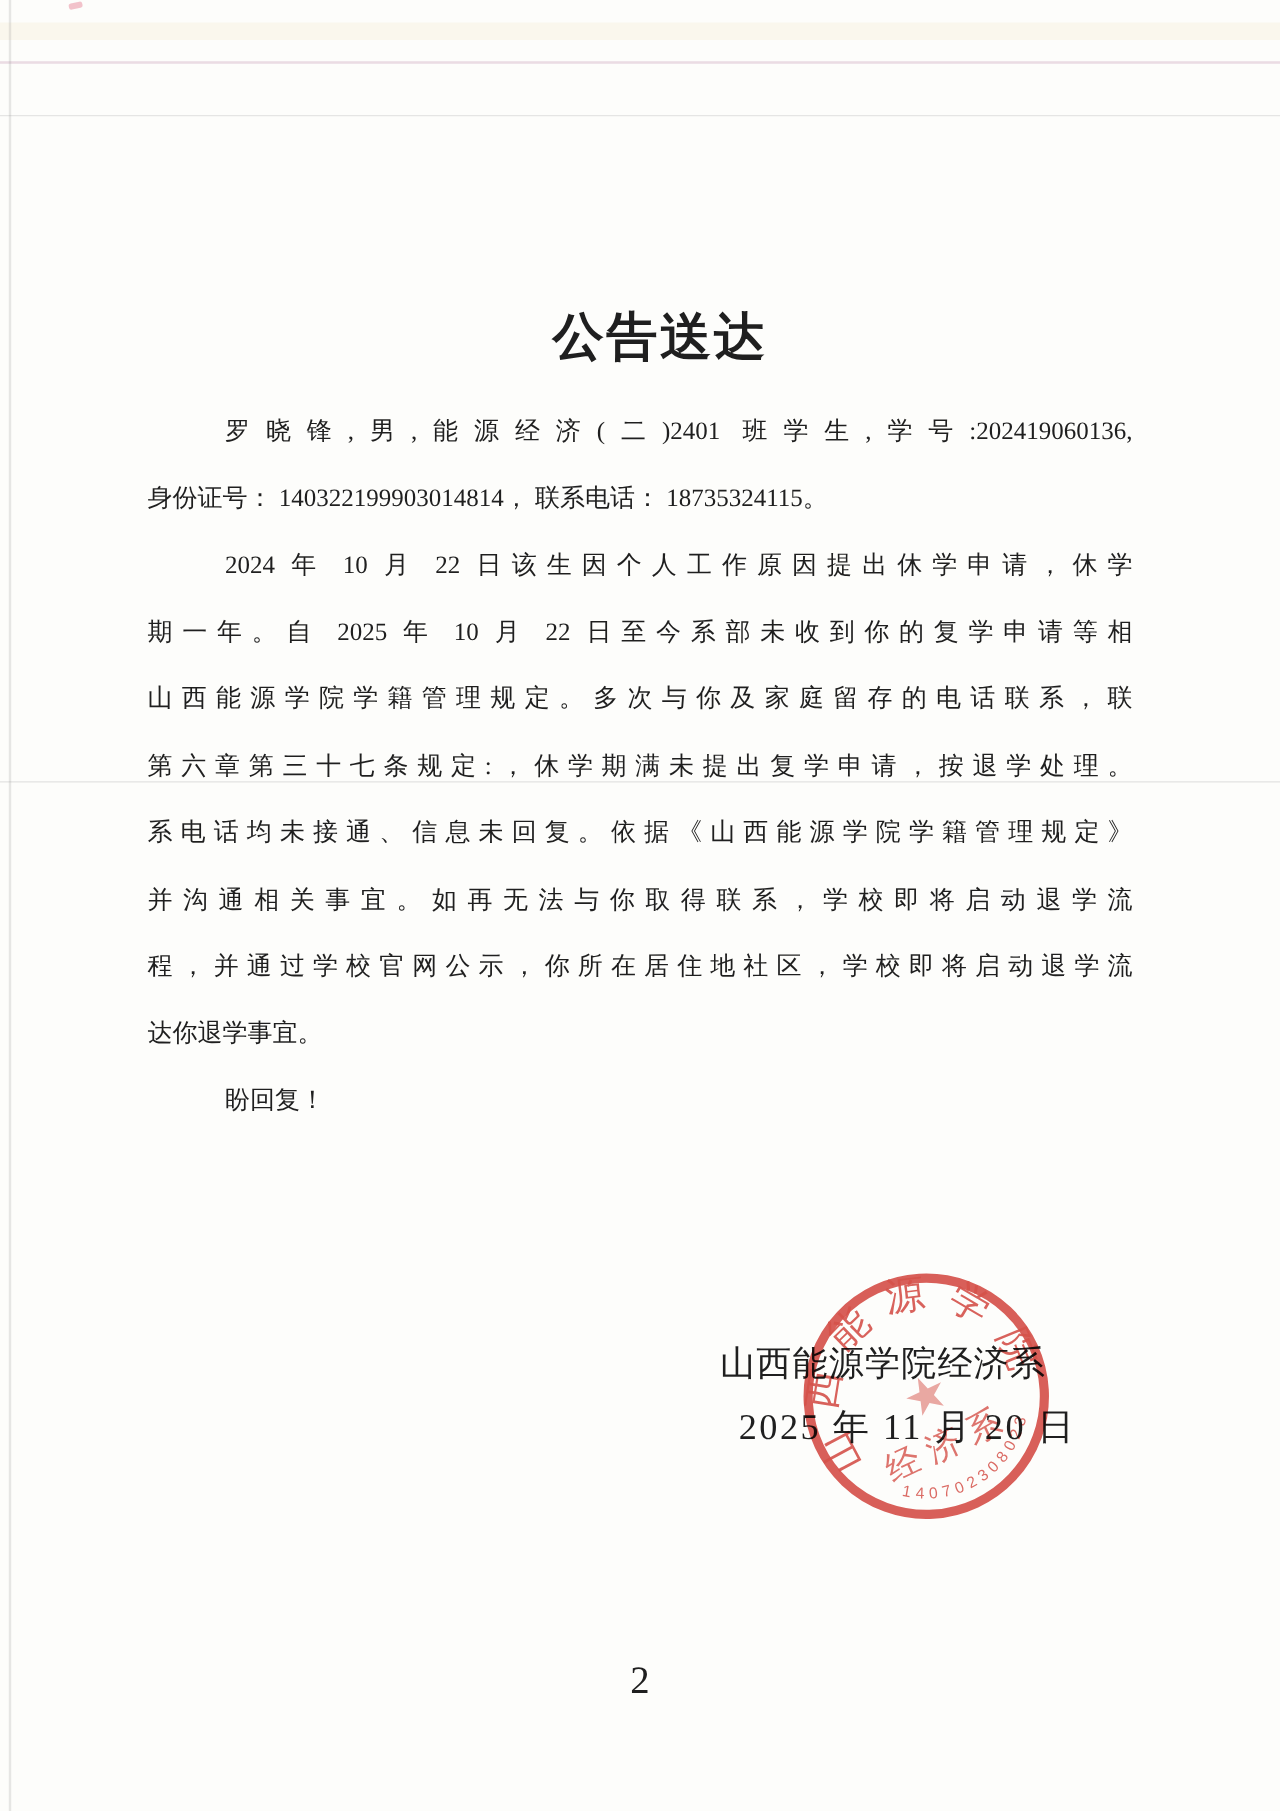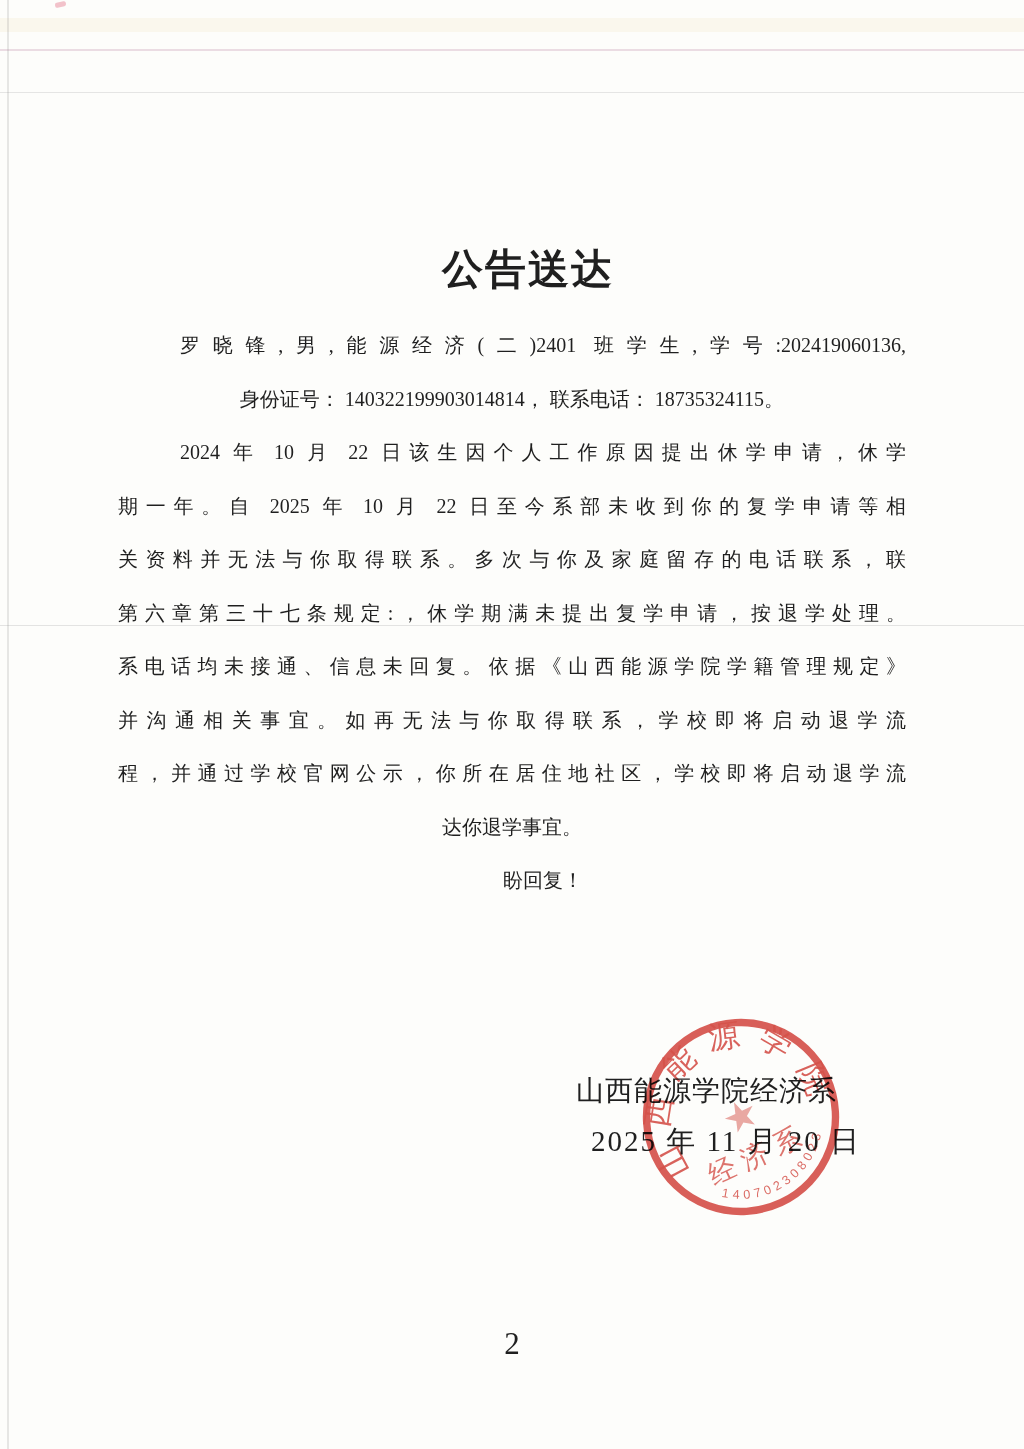--- a/index.html
+++ b/index.html
@@ -28,21 +28,21 @@
     text-align:center; font-size:41px; font-weight:bold;
     letter-spacing:2px;
   }
 
   .doc-body {
     position:absolute; top:319px; left:118px; width:788px;
     font-size:20px;
   }
   .doc-body .line {
     height:53.5px; line-height:53.5px;
-    white-space:nowrap; text-align:center;
+    white-space:nowrap; text-align:left;
   }
   .doc-body .line.fill {
     white-space:normal;
     text-align:justify; text-align-last:justify;
   }
   .doc-body .line.indent { text-indent:62px; }
 
   .sig-name {
     position:absolute; top:1072px; left:576px; width:300px;
     text-align:left; font-size:28px; letter-spacing:1px; z-index:1;
@@ -78,21 +78,21 @@
   <div class="scan vline-left"></div>
   <div class="scan speck-red"></div>
 
   <div class="doc-title">公告送达</div>
 
   <div class="doc-body">
       <div class="line fill indent">罗晓锋,男,能源经济(二)2401 班学生,学号:202419060136,</div>
       <div class="line">身份证号： 140322199903014814， 联系电话： 18735324115。</div>
       <div class="line fill indent">2024 年 10 月 22 日该生因个人工作原因提出休学申请，休学</div>
       <div class="line fill">期一年。自 2025 年 10 月 22 日至今系部未收到你的复学申请等相</div>
-      <div class="line fill">关资料并无法与你取得联系。多次与你及家庭留存的电话联系，联</div>
+      <div class="line fill">山西能源学院学籍管理规定。多次与你及家庭留存的电话联系，联</div>
       <div class="line fill">第六章第三十七条规定:，休学期满未提出复学申请，按退学处理。</div>
       <div class="line fill">系电话均未接通、信息未回复。依据《山西能源学院学籍管理规定》</div>
       <div class="line fill">并沟通相关事宜。如再无法与你取得联系，学校即将启动退学流</div>
       <div class="line fill">程，并通过学校官网公示，你所在居住地社区，学校即将启动退学流</div>
       <div class="line">达你退学事宜。</div>
       <div class="line indent">盼回复！</div>
     </div>
 
   <div class="sig-name">山西能源学院经济系</div>
   <div class="sig-date">2025 年 11 月 20 日</div>

